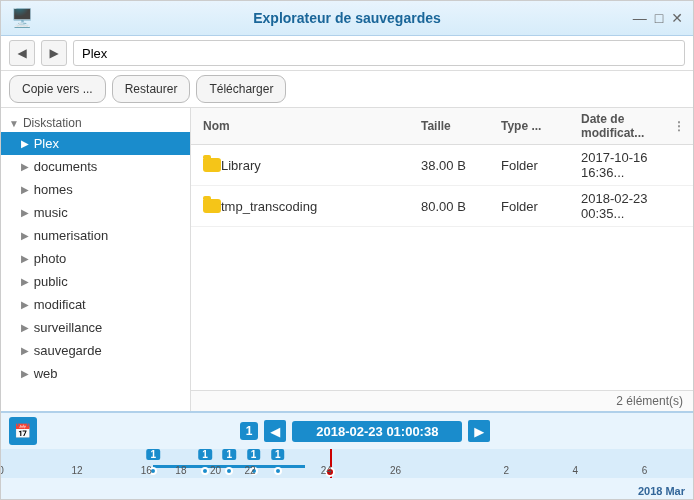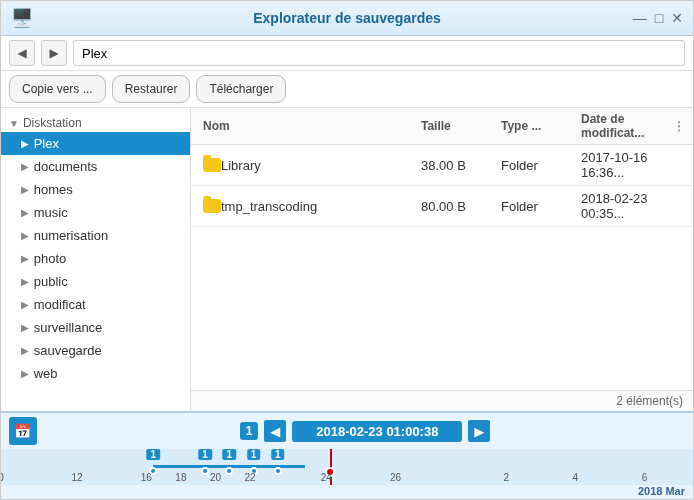--- a/index.html
+++ b/index.html
@@ -356,21 +356,21 @@
       font-weight: bold;
       padding: 0 4px;
       border-radius: 2px;
       transform: translateX(-50%);
     }
     .timeline-bottom-label {
       text-align: right;
       font-size: 11px;
       color: #336699;
       font-weight: 600;
-      padding: 0 8px 2px 0;
+      padding: 7px 8px 2px 0;
     }
   </style>
 </head>
 <body>
 
 <div class="window">
 
   <div class="titlebar">
     <div class="titlebar-left">
       <span style="font-size:18px;">🖥️</span>

